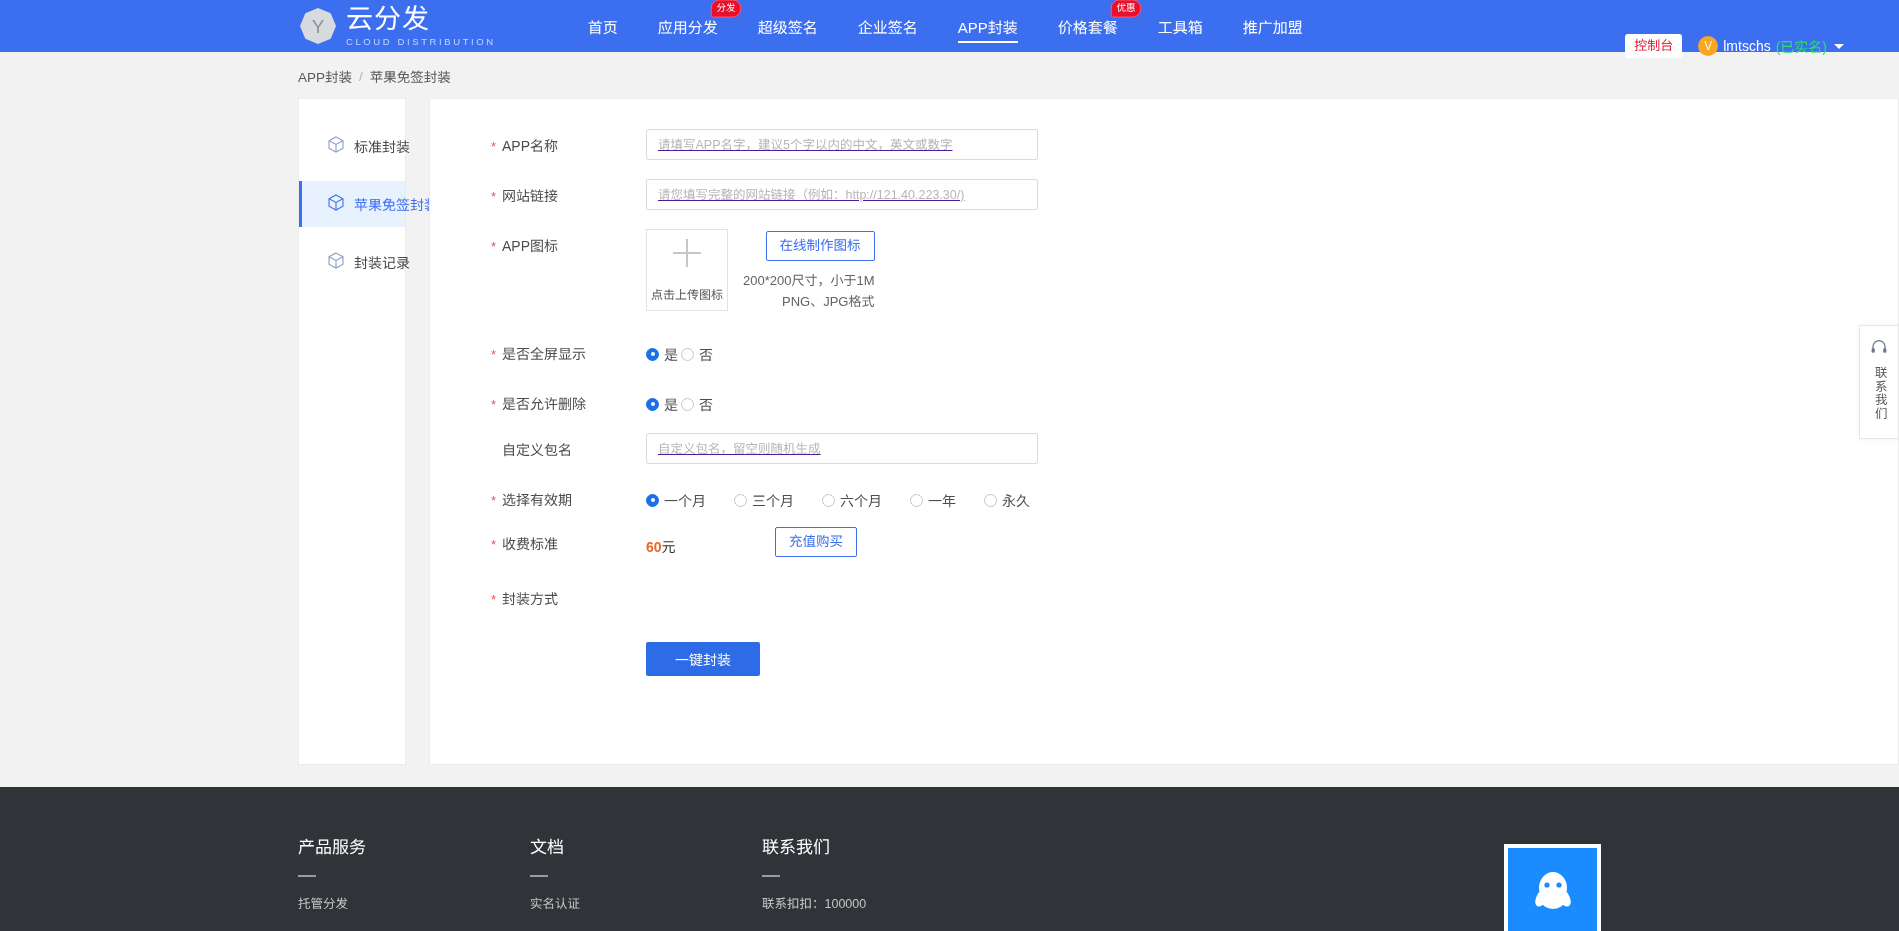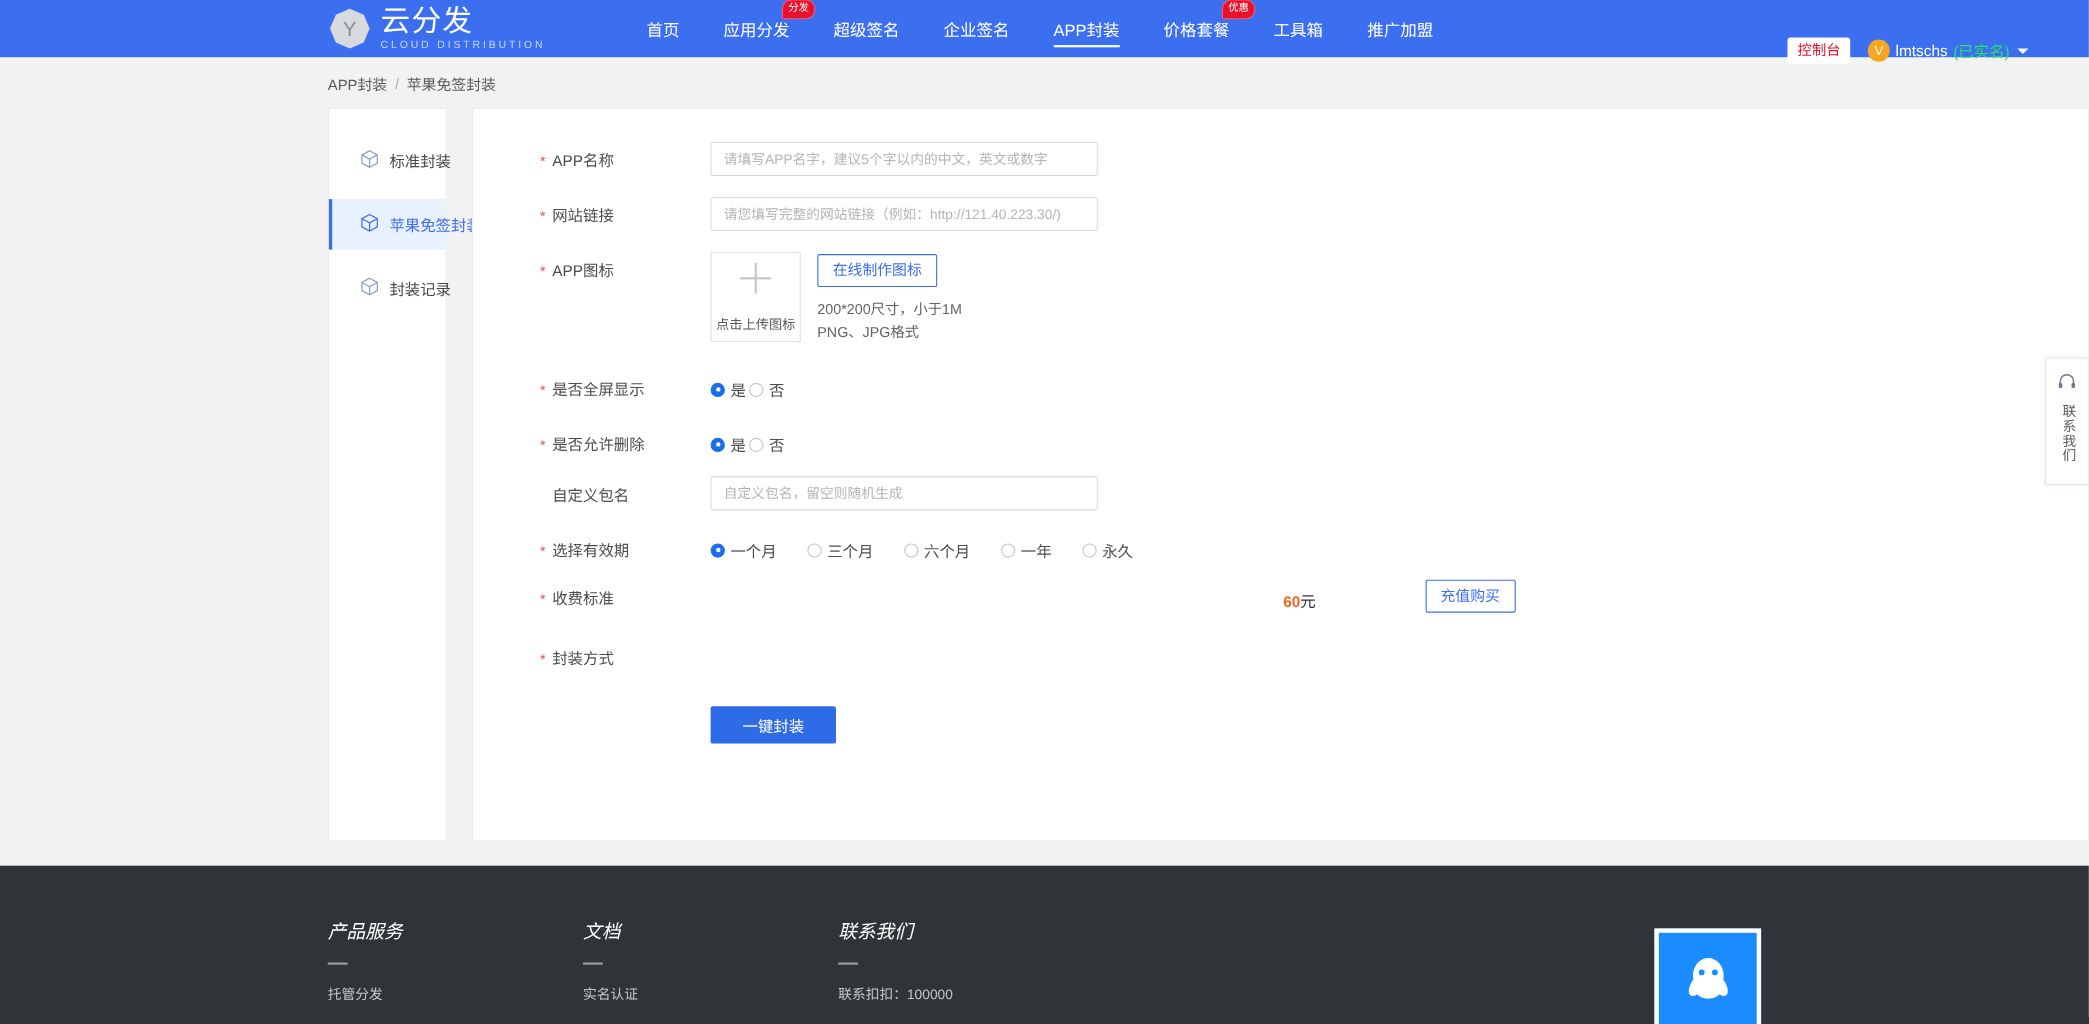--- a/index.html
+++ b/index.html
@@ -204,30 +204,31 @@
   .req {
     position: absolute;
     left: 22px;
     top: 0;
     color: #f05050;
     font-size: 13px;
     line-height: 36px;
   }
   .ctrl { flex: 1; }
   .text-input {
-    width: 352px;
+    width: 392px;
     height: 31px;
     border: 1px solid #dcdcdc;
     background: #fff;
     font-size: 12.5px;
     color: #4c1d95;
     padding: 0 11px;
     border-radius: 2px;
     outline: none;
     font-family: "Liberation Sans", "DejaVu Sans", sans-serif;
+    text-decoration: underline;
   }
   .text-input::placeholder { color: #b5b5b5; }
 
   
   .icon-row { display: flex; align-items: flex-start; gap: 15px; }
   .upload-box {
     width: 82px; height: 82px;
     border: 1px solid #e2e2e2;
     background: #fff;
     display: flex;
@@ -240,21 +241,21 @@
   .plus {
     position: relative;
     width: 28px; height: 28px;
   }
   .plus::before, .plus::after {
     content: ""; position: absolute; background: #c6c6c6;
   }
   .plus::before { left: 0; top: 13px; width: 28px; height: 2px; }
   .plus::after  { top: 0; left: 13px; height: 28px; width: 2px; }
   .upload-label { font-size: 12px; color: #585858; }
-  .icon-side { padding-top: 2px; }
+  .icon-side { padding-top: 2px; text-align: right; }
   .outline-btn {
     display: inline-block;
     border: 1px solid #3c6ef0;
     color: #3c6ef0;
     background: #fff;
     font-size: 13.5px;
     padding: 6px 13px;
     border-radius: 2px;
     cursor: pointer;
     line-height: 1.2;
@@ -288,21 +289,21 @@
   }
   .radio.on .dot::after {
     content: "";
     position: absolute;
     left: 3.5px; top: 3.5px;
     width: 4px; height: 4px;
     border-radius: 50%;
     background: #ffffff;
   }
 
-  .price-row { display: flex; align-items: center; justify-content: center; }
+  .price-row { display: flex; align-items: center; }
   .price {
     font-size: 14px;
     color: #303030;
     width: 129px;
     padding-top: 7px;
   }
   .price b { color: #f26522; font-weight: bold; }
 
   .submit-wrap { padding-top: 26px; }
   .primary-btn {
@@ -346,21 +347,20 @@
     min-height: 287px;
     position: relative;
   }
   .footer-cols { display: flex; }
   .fcol { width: 232px; }
   .fcol h4 {
     margin: 0;
     color: #ffffff;
     font-size: 17px;
     font-weight: 400;
-    font-style: italic;
   }
   .fdash {
     width: 18px; height: 2px;
     background: #9b9b9b;
     margin: 17px 0 16px;
   }
   .flink {
     display: block;
     color: #c6c6c6;
     font-size: 12.5px;

